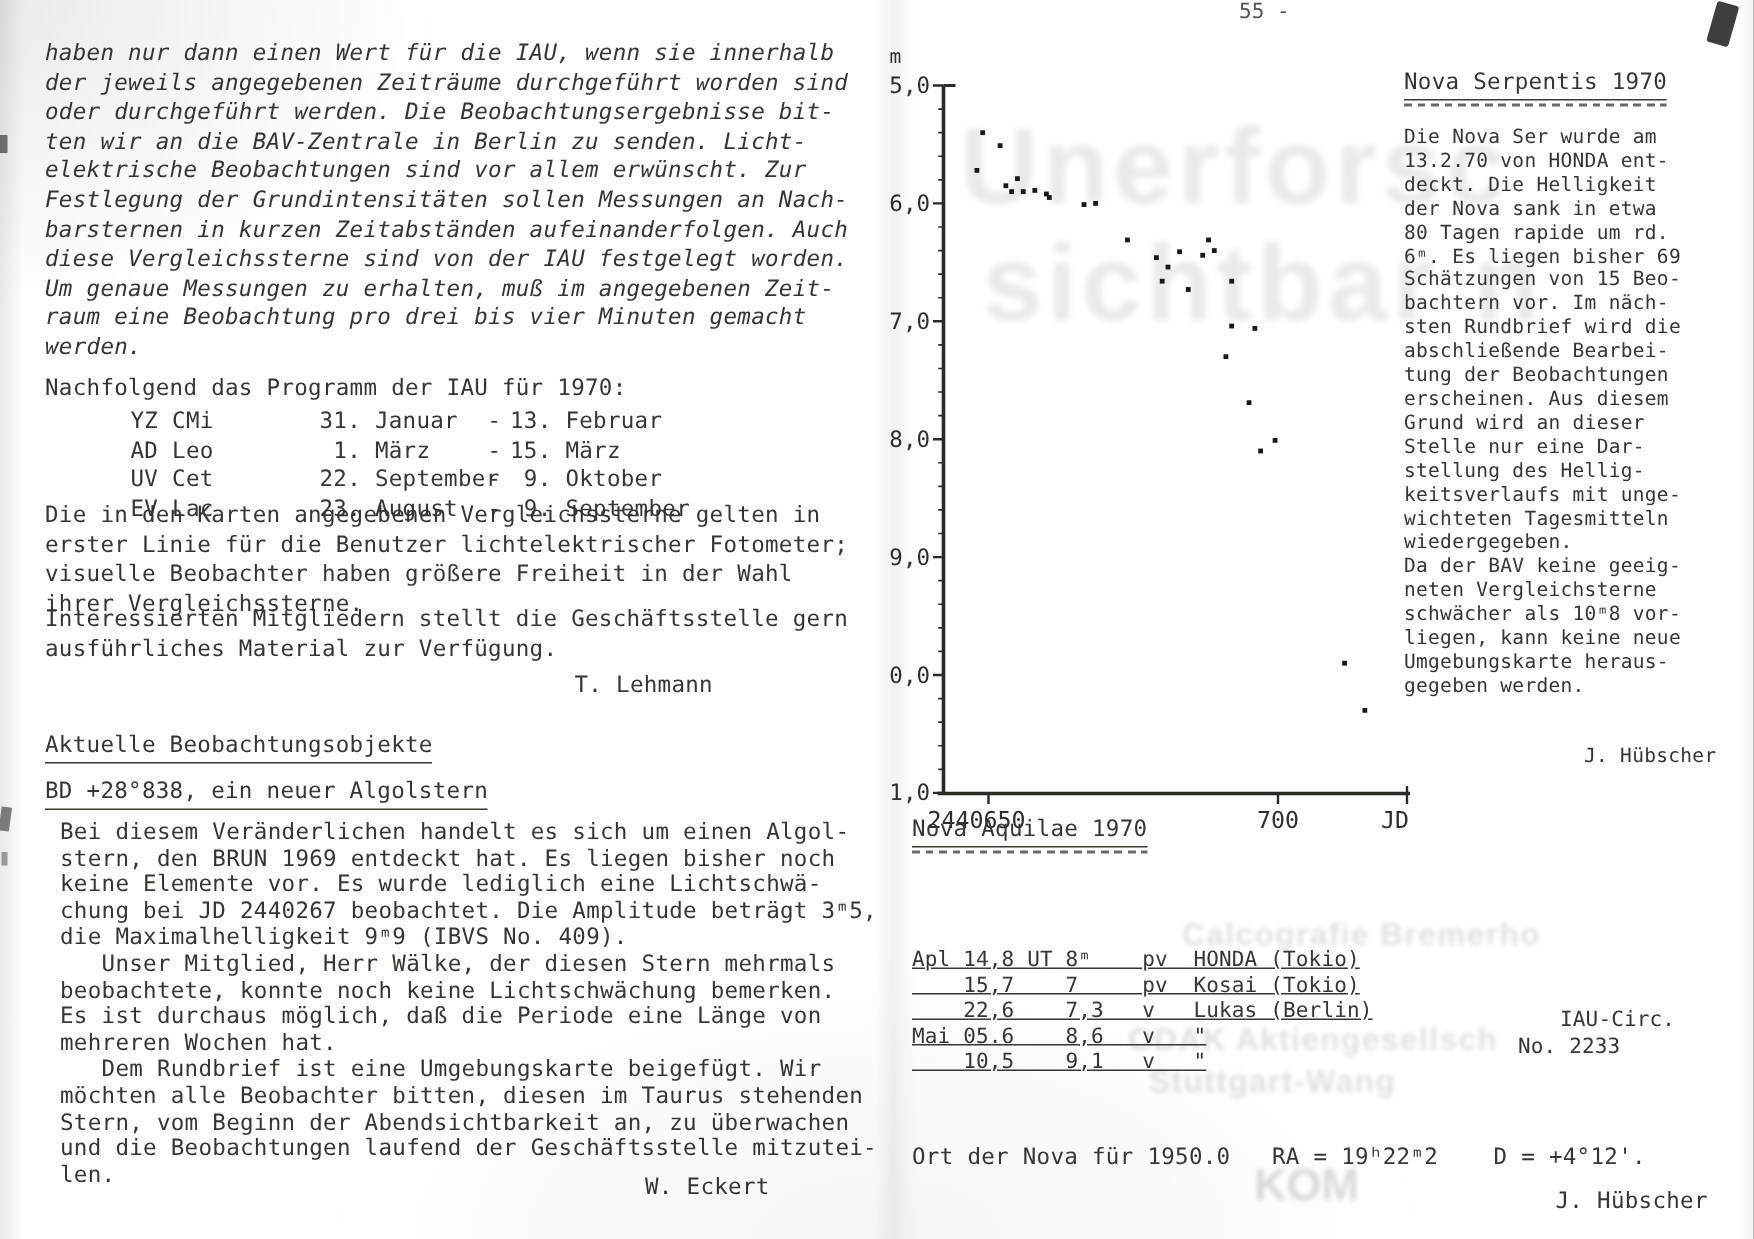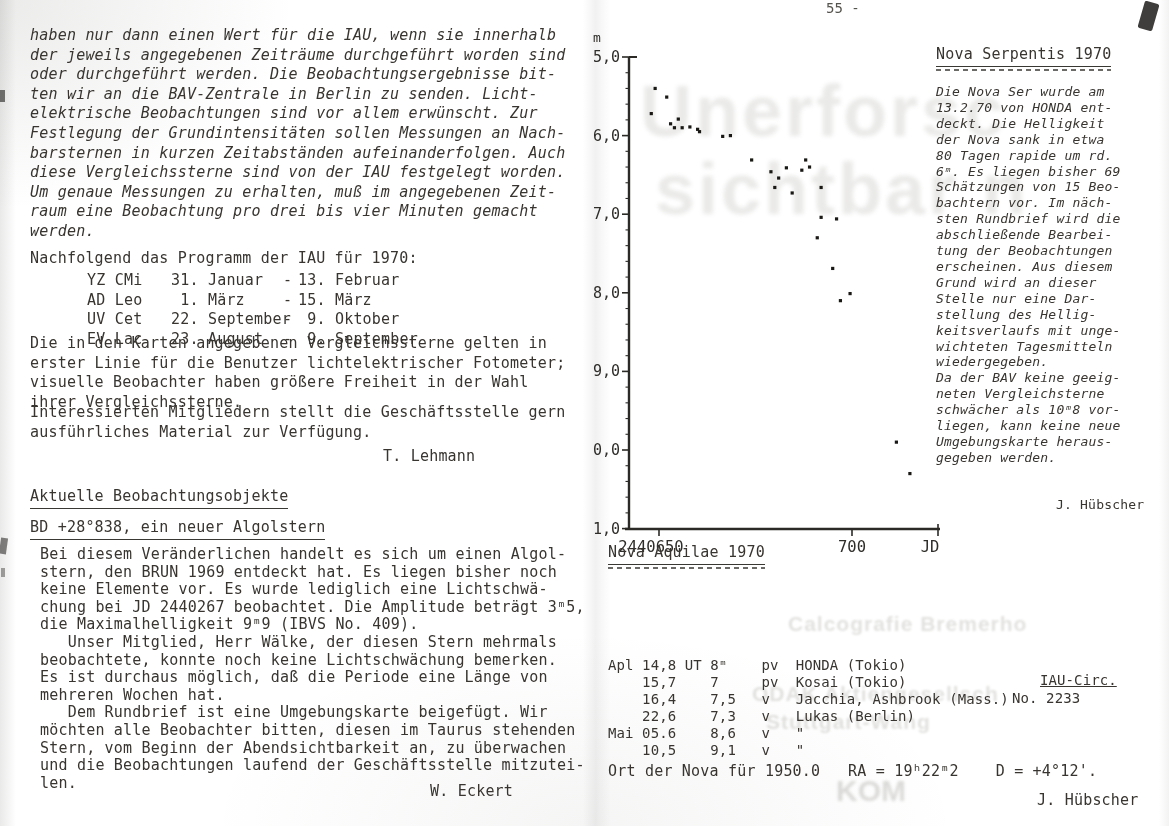--- a/index.html
+++ b/index.html
@@ -26,21 +26,21 @@
   .gutter{left:583px;top:0;width:28px;height:826px;z-index:1;pointer-events:none;
         background:linear-gradient(90deg,rgba(0,0,0,0) 0,rgba(0,0,0,.055) 45%,rgba(0,0,0,.03) 65%,rgba(0,0,0,0) 100%);}
   .ghost{position:absolute;font-family:"Liberation Sans",sans-serif;font-weight:bold;
         color:#6e6c64;z-index:0;white-space:pre;}
   .ghost-lg{font-size:72px;letter-spacing:3px;opacity:.14;filter:blur(2px);}
   .ghost-sm{font-size:21px;letter-spacing:1px;opacity:.2;filter:blur(1.3px);}
   .ghost-k{font-size:30px;opacity:.24;filter:blur(1.5px);}
   .speck{position:absolute;background:#1d1c1a;z-index:4;}
   .prog-row{white-space:pre;height:19.5px;}
   .pc-star{display:inline-block;width:84px;}
-  .pc-start{display:inline-block;width:112px;}
+  .pc-start{display:inline-block;width:112px;margin-left:42px;}
   .pc-dash{display:inline-block;width:15px;}
   #chart{left:585px;top:18px;width:384px;height:552px;z-index:2;}
   #chart svg text{font-family:"DejaVu Sans Mono","Liberation Mono",monospace;fill:#2f2d29;}
 </style>
 </head>
 <body>
 
 <div id="page">
 
   <div class="ghost ghost-lg" style="left:640px;top:70px;">Unerforsc</div>
@@ -180,21 +180,21 @@
         <rect x="253.82" y="281.05999999999995" width="3.2" height="3.2" fill="#191815"></rect>
         <rect x="263.46999999999997" y="273.98599999999993" width="3.2" height="3.2" fill="#191815"></rect>
         <rect x="309.78999999999996" y="422.53999999999996" width="3.2" height="3.2" fill="#191815"></rect>
         <rect x="323.29999999999995" y="453.98" width="3.2" height="3.2" fill="#191815"></rect>
       </svg>
   </div>
 
   <div class="abs z2" style="left:936px;top:44px;">
     <span class="mono fs15 u-solid u-double">Nova Serpentis 1970</span>
   </div>
-  <div class="abs mono fs13 z2" style="left:936px;top:84px;font-style:italic;">Die Nova Ser wurde am
+  <div class="abs mono fs13 z2" style="left:936px;top:84px;">Die Nova Ser wurde am
 13.2.70 von HONDA ent-
 deckt. Die Helligkeit
 der Nova sank in etwa
 80 Tagen rapide um rd.
 6ᵐ. Es liegen bisher 69
 Schätzungen von 15 Beo-
 bachtern vor. Im näch-
 sten Rundbrief wird die
 abschließende Bearbei-
 tung der Beobachtungen
@@ -209,19 +209,19 @@
 neten Vergleichsterne
 schwächer als 10ᵐ8 vor-
 liegen, kann keine neue
 Umgebungskarte heraus-
 gegeben werden.</div>
   <div class="abs mono fs13 z2" style="left:1056px;top:497px;">J. Hübscher</div>
 
   <div class="abs z2" style="left:608px;top:542px;">
     <span class="mono fs15 u-solid u-double">Nova Aquilae 1970</span>
   </div>
-  <div class="abs mono fs14 z2" style="left:608px;top:657px;"><div>Apl 14,8 UT 8ᵐ    pv  HONDA (Tokio)</div><div>    15,7    7     pv  Kosai (Tokio)</div><div>    16,4    7,5   v   Jacchia, Ashbrook (Mass.)</div><div>    22,6    7,3   v   Lukas (Berlin)</div><div>Mai 05.6    8,6   v   "</div><div>    10,5    9,1   v   "</div></div>
-  <div class="abs mono fs14 z2" style="left:1040px;top:672px;text-decoration:underline;">IAU-Circ.</div>
+  <div class="abs mono fs14 z2" style="left:608px;top:632px;text-decoration:underline;"><div>Apl 14,8 UT 8ᵐ    pv  HONDA (Tokio)</div><div>    15,7    7     pv  Kosai (Tokio)</div><div>    22,6    7,3   v   Lukas (Berlin)</div><div>Mai 05.6    8,6   v   "</div><div>    10,5    9,1   v   "</div></div>
+  <div class="abs mono fs14 z2" style="left:1040px;top:672px;">IAU-Circ.</div>
   <div class="abs mono fs14 z2" style="left:1012px;top:690px;">No. 2233</div>
   <div class="abs mono fs15 z2" style="left:608px;top:762px;text-align:center;">Ort der Nova für 1950.0   RA = 19ʰ22ᵐ2    D = +4°12'.</div>
   <div class="abs mono fs15 z2" style="left:1037px;top:791px;">J. Hübscher</div>
 
 </div>
 
 </body></html>

